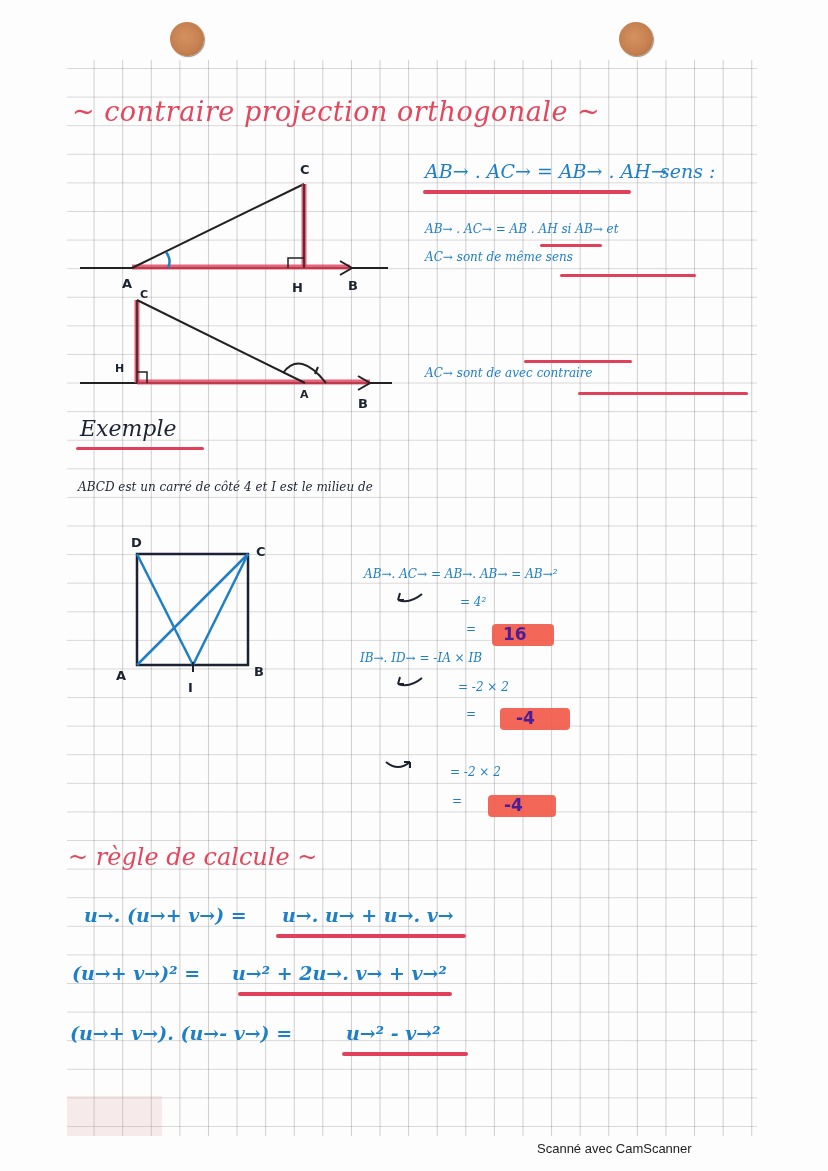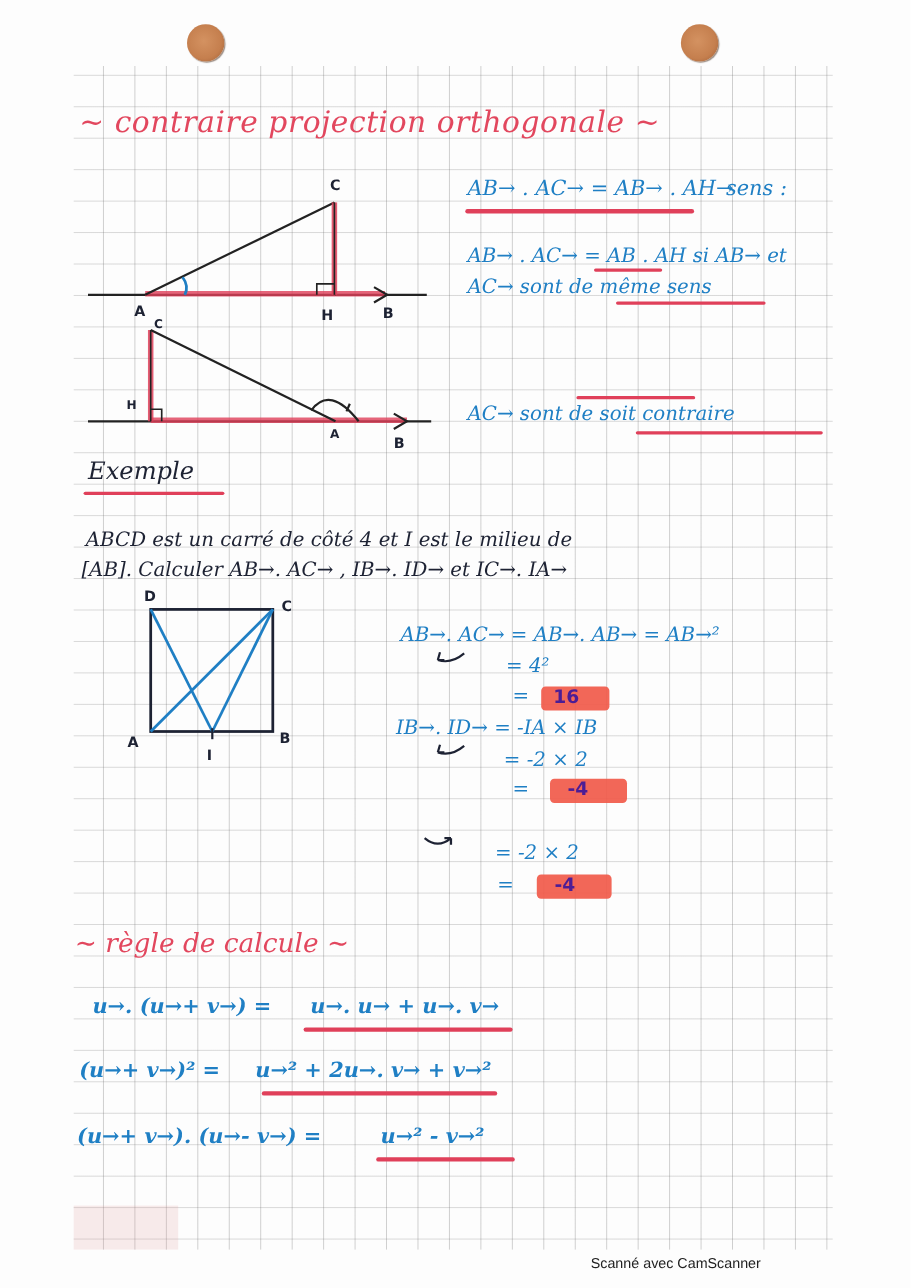--- a/index.html
+++ b/index.html
@@ -12,21 +12,21 @@
     background-size:28.6px 28.6px;
     background-position:-2px 8px;}
   .smudge{position:absolute;left:67px;top:1096px;width:95px;height:40px;background:rgba(220,150,150,0.18);}
   .hole{position:absolute;width:34px;height:34px;border-radius:50%;background:radial-gradient(circle at 45% 45%, #d49261 0%, #c57f4e 60%, #9a5c35 100%);box-shadow:1px 1px 1px rgba(60,30,10,0.5);}
   .hand{position:absolute;white-space:nowrap;font-family:"DejaVu Serif",serif;font-style:italic;}
   .red{color:#e2475e;}
   .blue{color:#1f7fc4;}
   .black{color:#1d2233;}
   .title{font-size:27px;letter-spacing:0.5px;}
   .f20{font-size:19px;}
-  .f18{font-size:18px;}
+  .f18{font-size:12px;}
   .ul{position:absolute;height:4px;background:#e0405a;border-radius:2px;}
   .hl{position:absolute;height:22px;background:#f15a4a;border-radius:4px;opacity:0.92;}
   .hlval{position:absolute;font-family:"DejaVu Sans",sans-serif;font-weight:bold;font-size:17px;color:#4c1d95;}
   .label{position:absolute;font-family:"DejaVu Sans",sans-serif;font-size:13px;color:#1d2233;font-weight:bold;}
   .footer{position:absolute;left:537px;top:1141px;font-family:"Liberation Sans",sans-serif;font-size:13px;color:#222;}
   svg{position:absolute;overflow:visible;}
 </style>
 </head>
 <body>
 
@@ -83,29 +83,28 @@
   <div class="ul" style="left:540px;top:244px;width:62px;height:3px;"></div>
   <div class="hand blue f18" style="left:425px;top:250px;">
     <span>AC→ sont de</span>
     <span>même sens</span>
   </div>
   <div class="ul" style="left:560px;top:274px;width:136px;height:3px;"></div>
 
   <div class="ul" style="left:524px;top:360px;width:108px;height:3px;"></div>
   <div class="hand blue f18" style="left:425px;top:366px;">
     <span>AC→ sont de</span>
-    <span>soit contraire</span>
+    <span>avec contraire</span>
   </div>
   <div class="ul" style="left:578px;top:392px;width:170px;height:3px;"></div>
 
   <div class="hand black" style="left:80px;top:416px;font-size:22px;">Exemple</div>
   <div class="ul" style="left:76px;top:447px;width:128px;height:3px;"></div>
 
   <div class="hand black f18" style="left:78px;top:480px;">ABCD est un carré de côté 4 et I est le milieu de</div>
-  <div class="hand black f18" style="left:74px;top:508px;">[AB]. Calculer  AB→. AC→ ,  IB→. ID→  et  IC→. IA→</div>
 
   <svg style="left:0;top:0;" width="828" height="1171">
     <rect x="137" y="554" width="111" height="111" fill="none" stroke="#1d2233" stroke-width="2.5"></rect>
     <line x1="137" y1="665" x2="248" y2="554" stroke="#1f7fc4" stroke-width="2.5"></line>
     <line x1="137" y1="554" x2="193" y2="665" stroke="#1f7fc4" stroke-width="2.5"></line>
     <line x1="193" y1="665" x2="248" y2="554" stroke="#1f7fc4" stroke-width="2.5"></line>
     <line x1="193" y1="662" x2="193" y2="672" stroke="#1d2233" stroke-width="2"></line>
   </svg>
   <span class="label" style="left:131px;top:535px;">D</span>
   <span class="label" style="left:256px;top:544px;">C</span>

